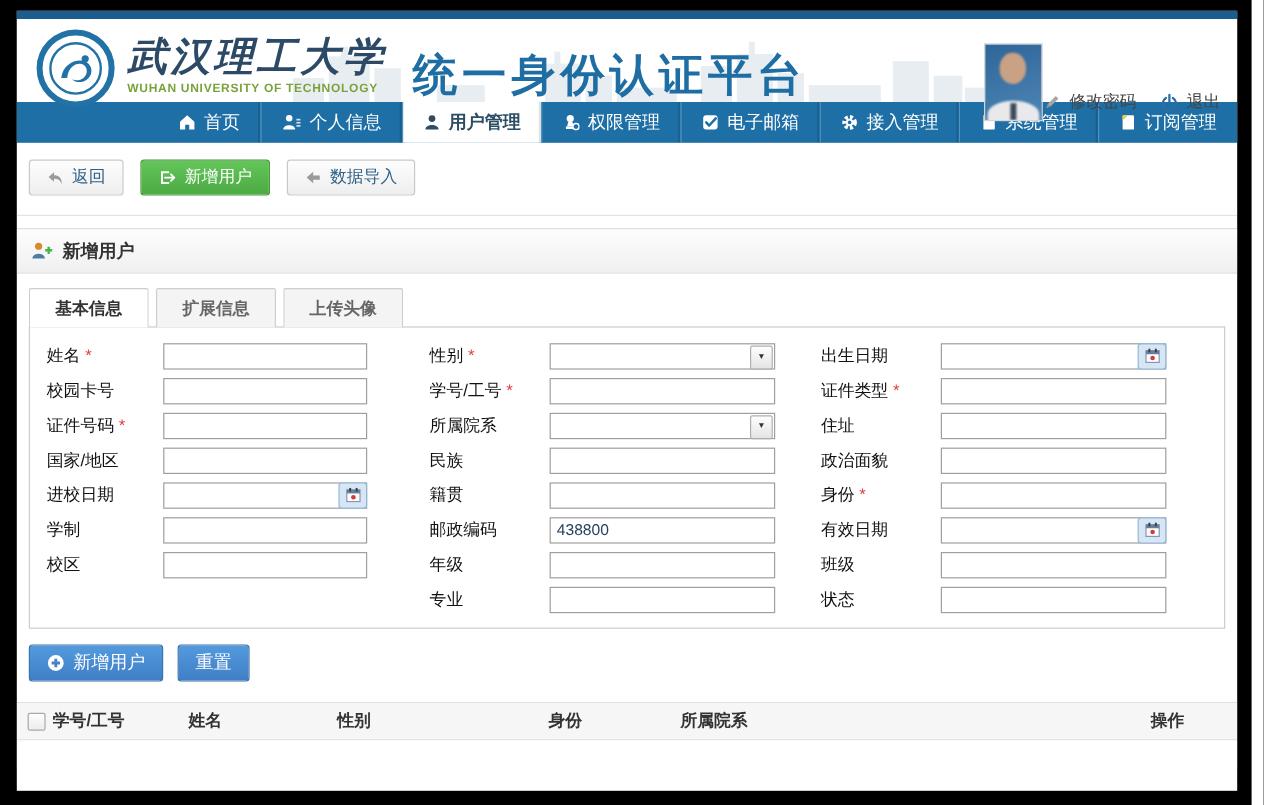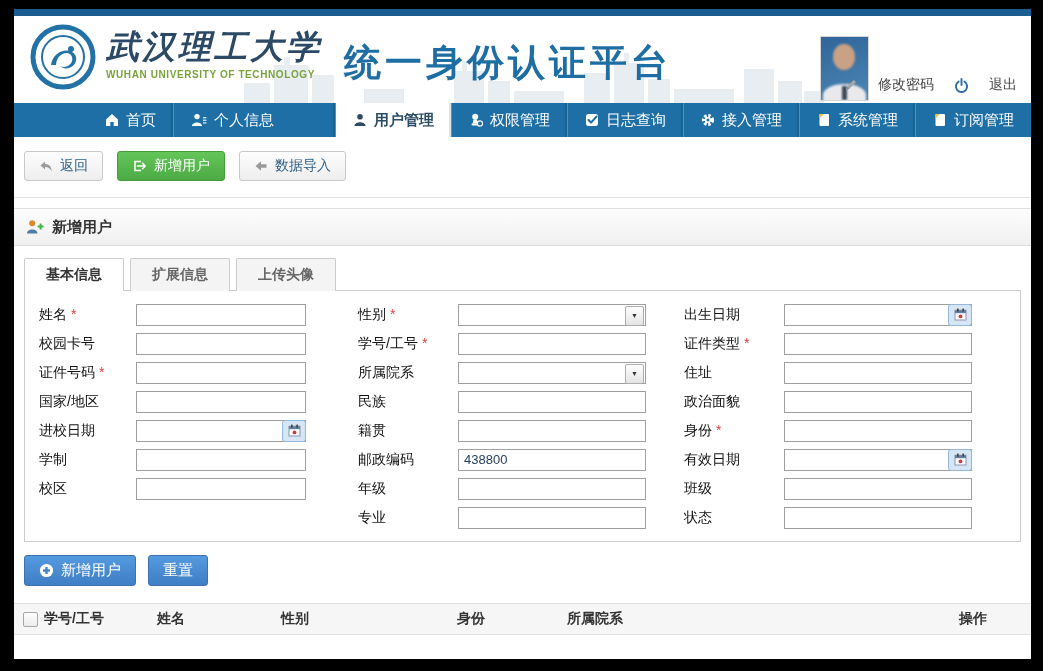--- a/index.html
+++ b/index.html
@@ -5,60 +5,60 @@
   html,body{margin:0;padding:0;}
   body{
     width:1053px;height:671px;background:#000;position:relative;overflow:hidden;
     font-family:"Liberation Sans",sans-serif;
   }
   .right-strip{position:absolute;left:1043px;top:0;width:10px;height:671px;background:#fff;}
   .page{position:absolute;left:14px;top:9px;width:1017px;height:650px;background:#fff;overflow:hidden;}
 
   
   .top-strip{height:7px;background:#1c5d8f;}
-  .header{height:87px;position:relative;background:#fff;}
+  .header{height:69px;position:relative;background:#fff;}
   .skyline{position:absolute;left:230px;bottom:0;z-index:0;}
   .logo{position:absolute;left:16px;top:8px;width:66px;height:66px;z-index:1;}
   .univ{position:absolute;left:92px;top:14px;z-index:1;}
   .univ-cn{font-family:"DejaVu Serif",serif;font-style:italic;font-weight:bold;font-size:33px;
     color:#2c4a66;letter-spacing:3px;line-height:1.05;}
   .univ-en{font-size:10px;color:#7aa23c;font-weight:bold;letter-spacing:.6px;margin-top:4px;}
   .platform-title{position:absolute;left:330px;top:22px;font-size:37px;font-weight:bold;
     color:#1f6ea3;letter-spacing:4px;z-index:1;}
   .avatar{position:absolute;left:806px;top:20px;width:47px;height:63px;border:1px solid #d5d5d5;
     background:linear-gradient(160deg,#2f6599,#4d87b5);overflow:hidden;z-index:1;}
   .avatar-inner{width:100%;height:100%;position:relative;filter:blur(1.1px);}
   .avatar-head{position:absolute;left:12px;top:7px;width:22px;height:26px;background:#c9a184;border-radius:48%;}
   .avatar-body{position:absolute;left:2px;bottom:-6px;width:43px;height:22px;background:#e9e9ec;border-radius:50% 50% 0 0;}
   .avatar-tie{position:absolute;left:21px;bottom:0;width:5px;height:14px;background:#3a4a58;}
   .header-links{position:absolute;right:14px;top:60px;display:flex;gap:20px;align-items:center;
     font-size:14px;color:#444;z-index:1;}
-  .hlink{display:flex;align-items:center;gap:20px;cursor:pointer;}
+  .hlink{display:flex;align-items:center;gap:7px;cursor:pointer;}
 
   
   .navbar{height:34px;background:#1d6fa5;display:flex;align-items:stretch;justify-content:flex-end;}
   .nav-item{display:flex;align-items:center;gap:7px;padding:0 17px;color:#fff;font-size:15px;cursor:pointer;}
   .nav-item + .nav-item{border-left:1px solid #4e93c1;box-shadow:-2px 0 0 rgba(0,0,0,.12);}
-  .nav-item.active{background:#fff;color:#2b4d63;font-weight:600;margin-left:44px;}
+  .nav-item.active{background:#fff;color:#2b4d63;font-weight:600;}
 
   
   .toolbar{padding:14px 10px 16px;border-bottom:1px solid #e3e3e3;display:flex;gap:14px;}
   .btn{height:30px;display:inline-flex;align-items:center;gap:7px;padding:0 14px;border-radius:3px;
     font-size:14px;cursor:pointer;box-sizing:border-box;}
   .btn-gray{background:linear-gradient(#fdfdfd,#eeeeee);border:1px solid #c9c9c9;color:#2e6186;}
   .btn-green{background:linear-gradient(#63c55a,#4cab43);border:1px solid #459c3d;color:#fff;}
   .gap{height:10px;}
 
   
   .section-head{height:36px;background:linear-gradient(#fdfdfd,#f0f0f0);border-top:1px solid #e0e0e0;
     border-bottom:1px solid #dddddd;display:flex;align-items:center;gap:8px;padding-left:12px;
     font-size:15px;font-weight:bold;color:#333;}
 
   
-  .tabs{display:flex;gap:6px;padding:12px 0 0 10px;position:relative;z-index:2;font-family:Liberation Serif, serif;}
+  .tabs{display:flex;gap:6px;padding:12px 0 0 10px;position:relative;z-index:2;}
   .tab{height:32px;line-height:32px;padding:0 21px;border:1px solid #ccc;border-bottom:none;
     background:#f4f4f4;font-size:14px;font-weight:bold;color:#666;border-radius:2px 2px 0 0;
     margin-bottom:-1px;cursor:pointer;}
   .tab.active{background:#fff;color:#333;}
 
   
   .panel{margin:0 10px;border:1px solid #ccc;background:#fff;padding:9px 0 9px 4px;display:flex;position:relative;z-index:1;}
   .fcol1{width:333px;}.fcol2{width:330px;}.fcol3{width:340px;}
   .field{height:29px;display:flex;align-items:center;}
   .fcol1 .field{padding-left:10px;}
@@ -193,21 +193,21 @@
         <rect x="2.6" y="10.2" width="7.2" height="2.4" rx="0.8" fill="#fff"></rect>
         <circle cx="11" cy="10.5" r="2.6" fill="#1d6fa5" stroke="#fff" stroke-width="1.2"></circle>
       </svg>
       <span>权限管理</span>
     </div>
     <div class="nav-item">
       <svg width="14" height="14" viewBox="0 0 14 14">
         <rect x="1" y="1" width="12" height="12" rx="2.5" fill="#fff"></rect>
         <path d="M3.5 7 L6 9.6 L11.5 3.6" fill="none" stroke="#1d6fa5" stroke-width="2.1" stroke-linecap="round" stroke-linejoin="round"></path>
       </svg>
-      <span>日志查询</span>
+      <span>电子邮箱</span>
     </div>
     <div class="nav-item">
       <svg width="14" height="14" viewBox="0 0 14 14">
         <circle cx="7" cy="7" r="4.4" fill="none" stroke="#fff" stroke-width="3.4" stroke-dasharray="2.4 1.7"></circle>
         <circle cx="7" cy="7" r="3.1" fill="#fff"></circle>
           <circle cx="7" cy="7" r="1.5" fill="#1d6fa5"></circle>
       </svg>
       <span>接入管理</span>
     </div>
     <div class="nav-item">

